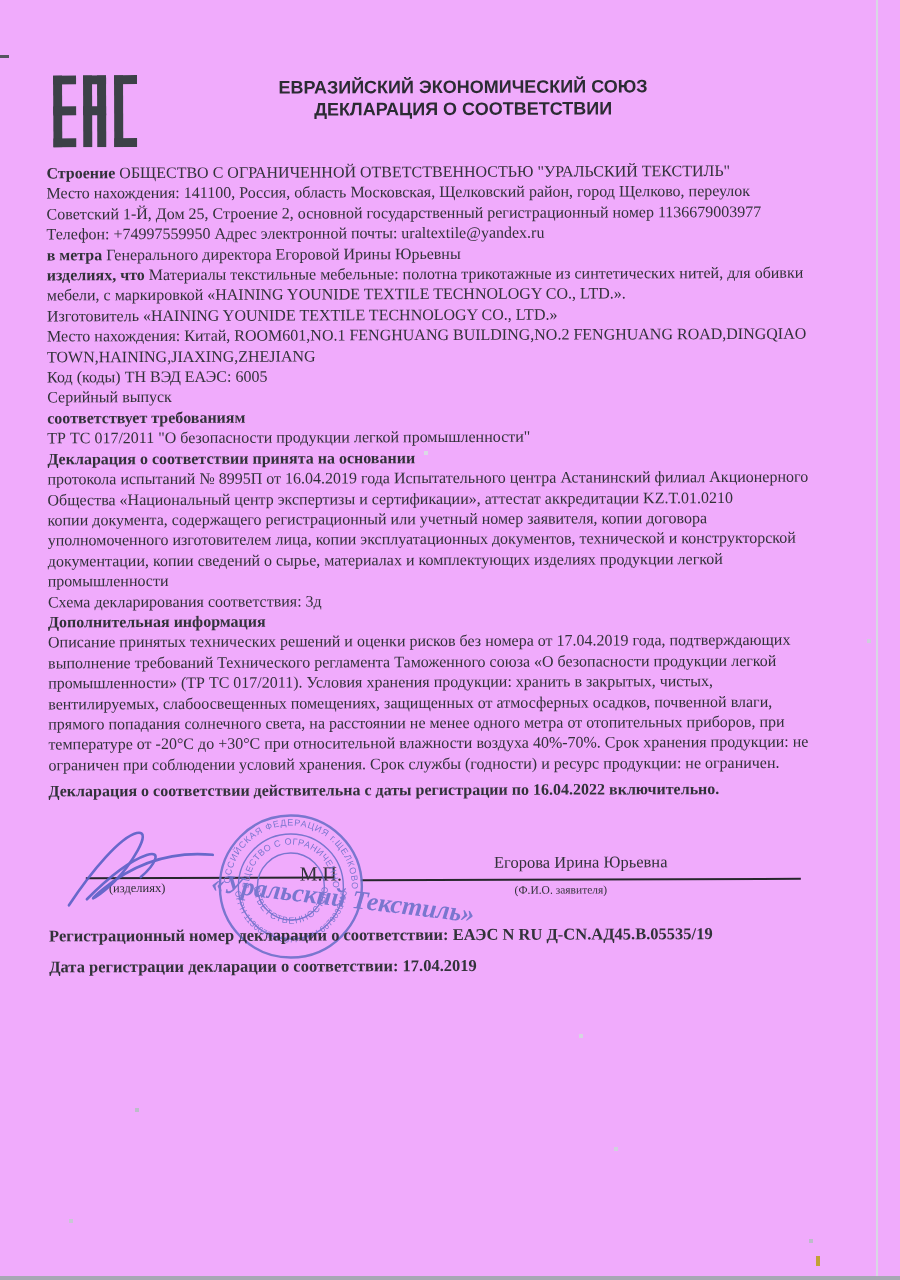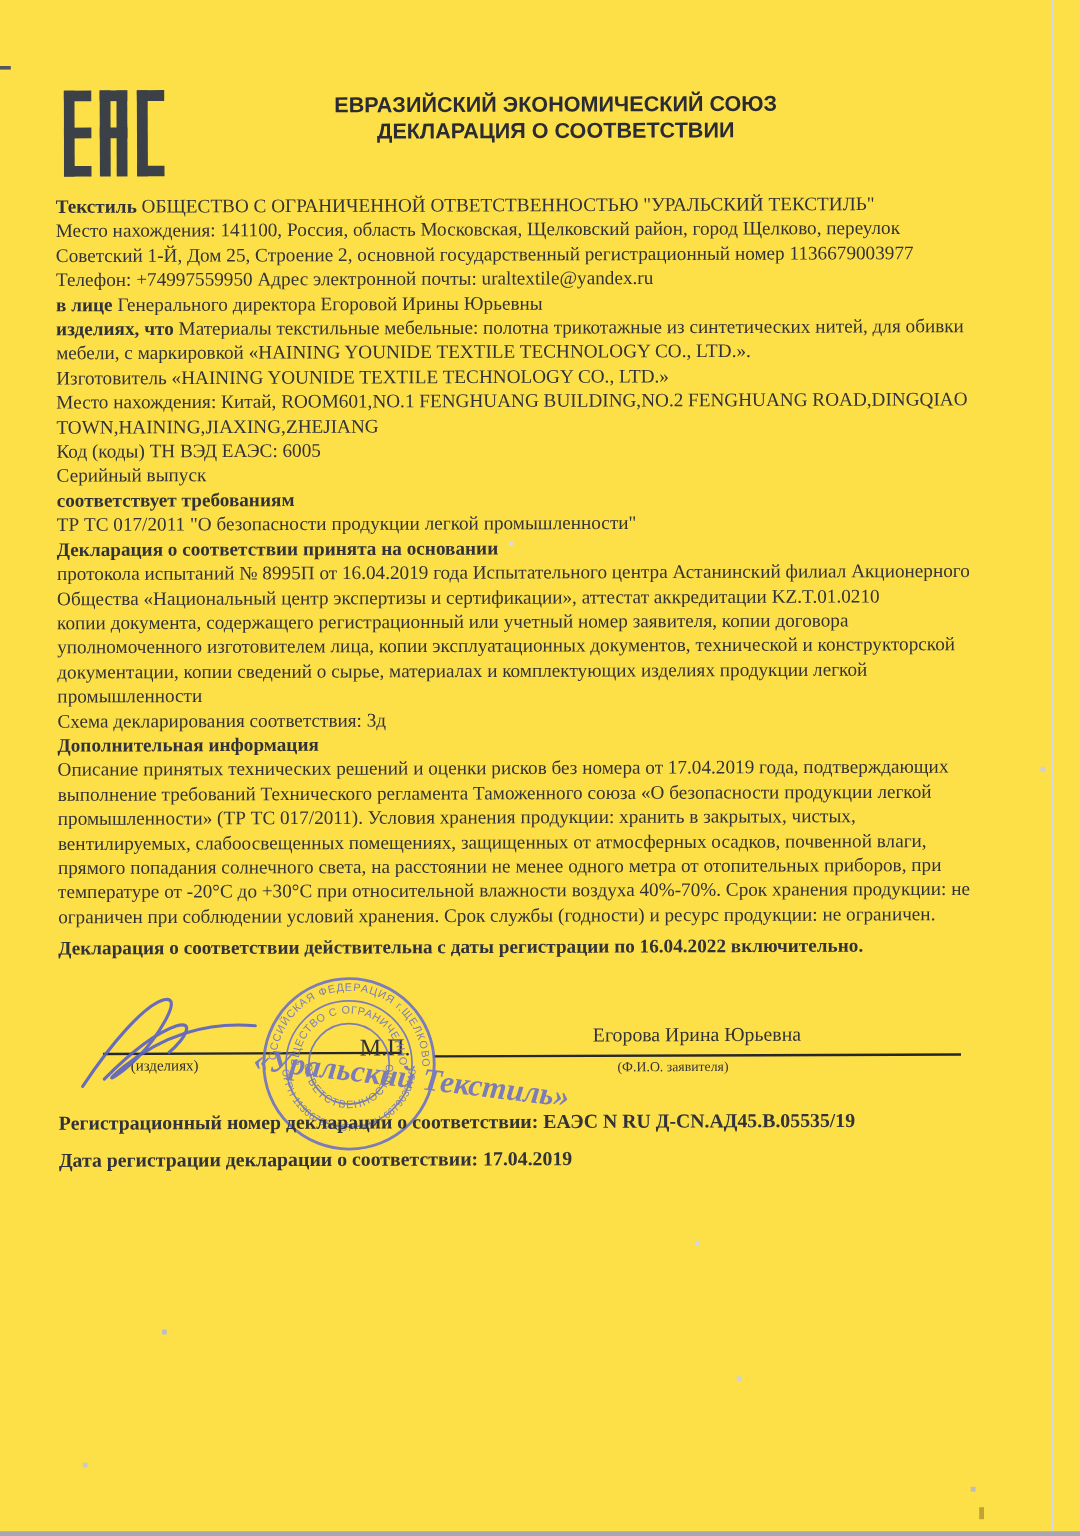--- a/index.html
+++ b/index.html
@@ -1,18 +1,18 @@
 <!DOCTYPE html>
 <html><head>
 <meta charset="utf-8">
 <style>
   html,body{margin:0;padding:0;}
   .page{
     position:relative; width:900px; height:1280px;
-    background:#fde047; overflow:hidden;
+    background:#f0abfc; overflow:hidden;
     font-family:"Liberation Serif", serif; color:#32323a;
   }
   .tilt{ position:absolute; left:0; top:0; width:900px; height:1280px;
          transform:rotate(-0.2deg); transform-origin:450px 640px;}
   
   .eac-logo{ position:absolute; left:55px; top:74px; }
   .hdr{
     position:absolute; left:30px; top:76px; width:870px;
     text-align:center; font-family:"Liberation Sans", sans-serif;
     font-weight:bold; font-size:18px; line-height:22px; color:#2b2b33;
@@ -74,24 +74,24 @@
         <rect x="61" y="63" width="23" height="9"></rect>
       </g>
     </svg>
 
     <div class="hdr">
       <div>ЕВРАЗИЙСКИЙ ЭКОНОМИЧЕСКИЙ СОЮЗ</div>
       <div>ДЕКЛАРАЦИЯ О СООТВЕТСТВИИ</div>
     </div>
 
     <div class="textcol">
-      <p><span class="lbl">Текстиль</span> <span>ОБЩЕСТВО С ОГРАНИЧЕННОЙ ОТВЕТСТВЕННОСТЬЮ "УРАЛЬСКИЙ ТЕКСТИЛЬ"</span></p>
+      <p><span class="lbl">Строение</span> <span>ОБЩЕСТВО С ОГРАНИЧЕННОЙ ОТВЕТСТВЕННОСТЬЮ "УРАЛЬСКИЙ ТЕКСТИЛЬ"</span></p>
       <p>Место нахождения: 141100, Россия, область Московская, Щелковский район, город Щелково, переулок Советский 1-Й, Дом 25, Строение 2, основной государственный регистрационный номер 1136679003977</p>
       <p>Телефон: +74997559950 Адрес электронной почты: uraltextile@yandex.ru</p>
-      <p><span class="lbl">в лице</span> <span>Генерального директора Егоровой Ирины Юрьевны</span></p>
+      <p><span class="lbl">в метра</span> <span>Генерального директора Егоровой Ирины Юрьевны</span></p>
       <p><span class="lbl">изделиях, что</span> <span>Материалы текстильные мебельные: полотна трикотажные из синтетических нитей, для обивки мебели, с маркировкой «HAINING YOUNIDE TEXTILE TECHNOLOGY CO., LTD.».</span></p>
       <p>Изготовитель «HAINING YOUNIDE TEXTILE TECHNOLOGY CO., LTD.»</p>
       <p>Место нахождения: Китай, ROOM601,NO.1 FENGHUANG BUILDING,NO.2 FENGHUANG ROAD,DINGQIAO TOWN,HAINING,JIAXING,ZHEJIANG</p>
       <p>Код (коды) ТН ВЭД ЕАЭС: 6005</p>
       <p>Серийный выпуск</p>
       <p class="b">соответствует требованиям</p>
       <p>ТР ТС 017/2011 "О безопасности продукции легкой промышленности"</p>
       <p class="b">Декларация о соответствии принята на основании</p>
       <p>протокола испытаний № 8995П от 16.04.2019 года Испытательного центра Астанинский филиал Акционерного Общества «Национальный центр экспертизы и сертификации», аттестат аккредитации KZ.T.01.0210</p>
       <p>копии документа, содержащего регистрационный или учетный номер заявителя, копии договора уполномоченного изготовителем лица, копии эксплуатационных документов, технической и конструкторской документации, копии сведений о сырье, материалах и комплектующих изделиях продукции легкой промышленности</p>

